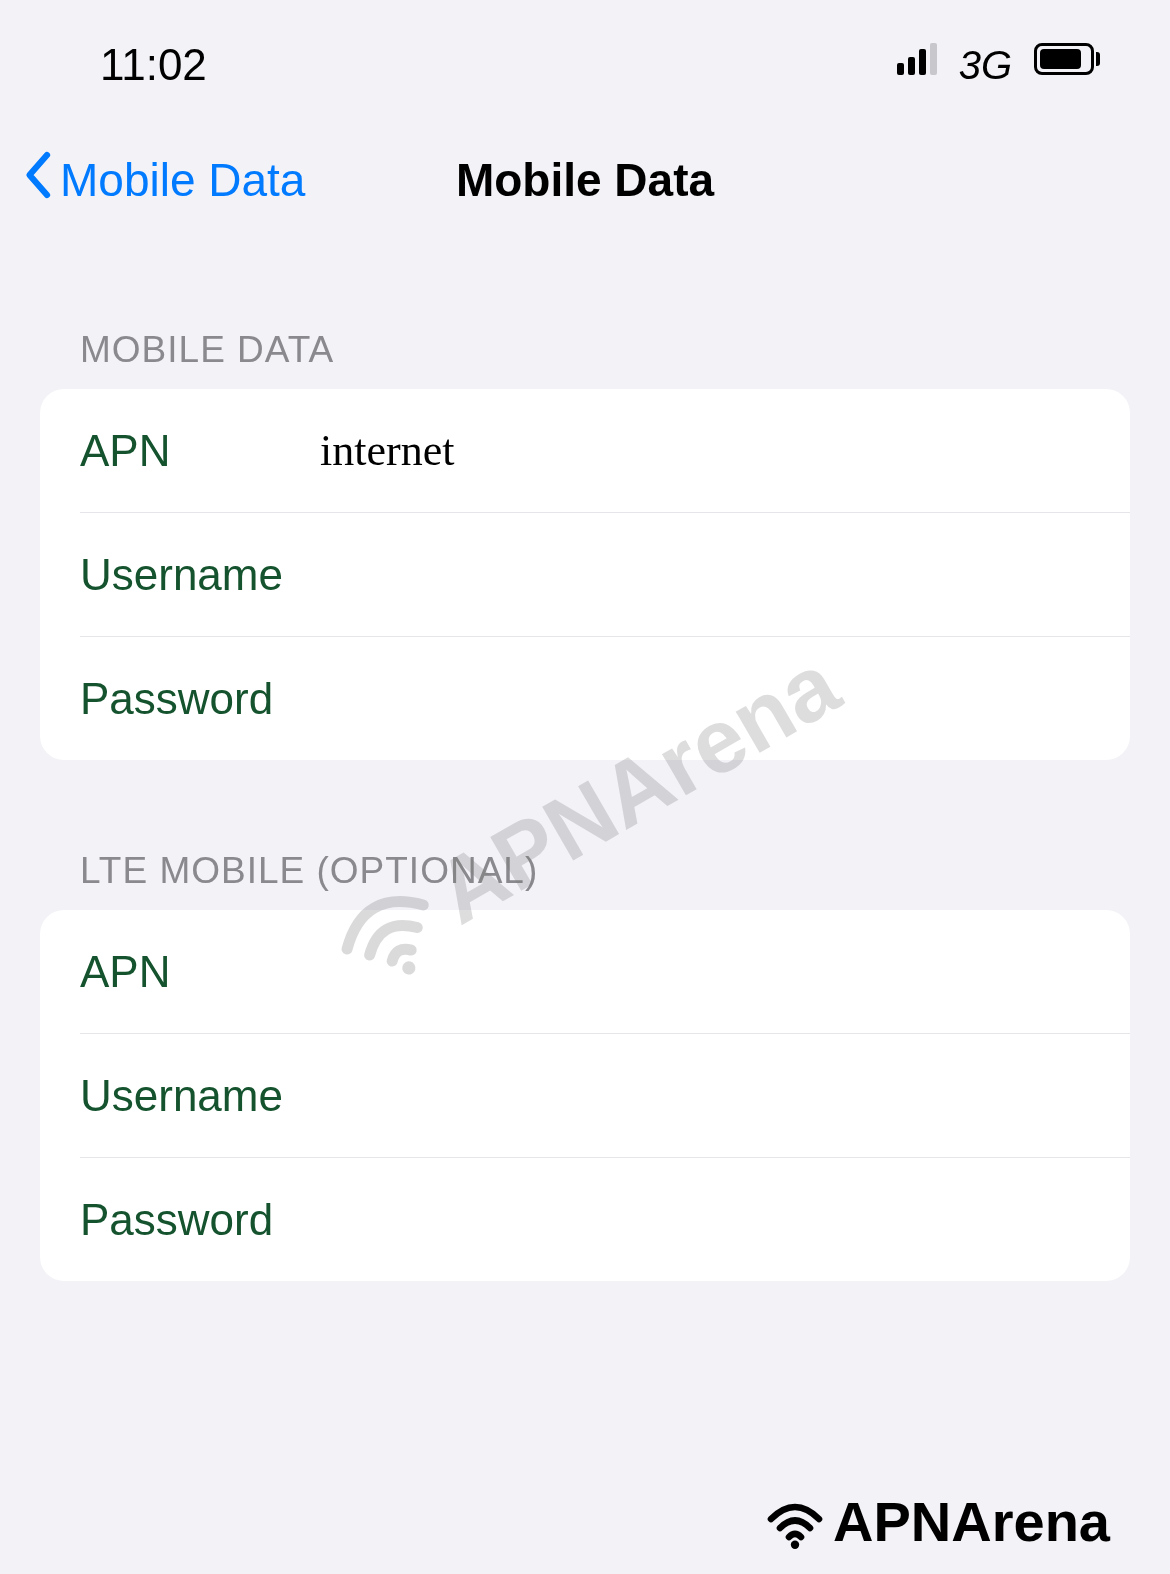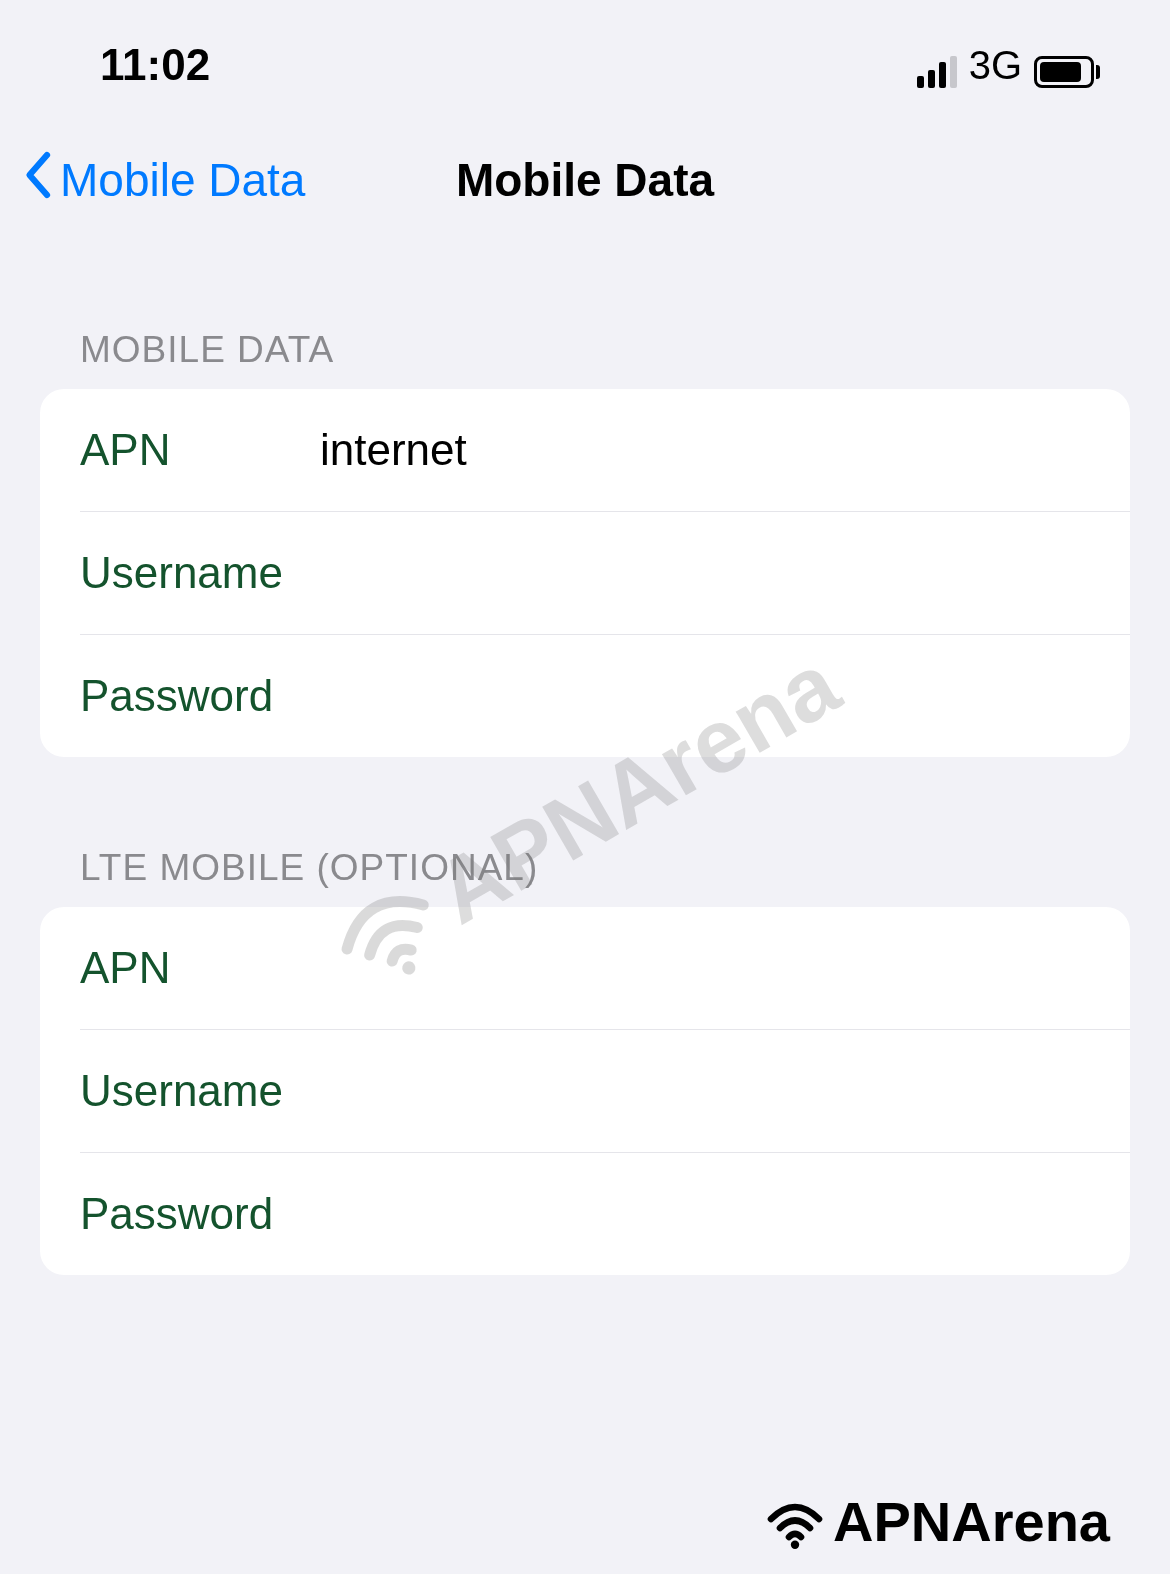--- a/index.html
+++ b/index.html
@@ -16,27 +16,28 @@
       overflow: hidden;
     }
     .status-bar {
       display: flex;
       justify-content: space-between;
       align-items: center;
       padding: 40px 70px 30px 100px;
     }
     .status-time {
       font-size: 44px;
-      font-weight: 700;
+      font-weight: 400;
       color: #000;
     }
     .status-right {
       display: flex;
-      align-items: flex-end;
-      gap: 12px;
+      align-items: flex-start;
+      gap: 22px;
+      font-style: italic;
     }
     .signal-bars {
       display: flex;
       align-items: flex-end;
       gap: 4px;
       height: 32px;
     }
     .bar {
       width: 7px;
       background-color: #000;
@@ -133,21 +134,21 @@
       width: 240px;
       flex-shrink: 0;
     }
     .row-value {
       font-size: 44px;
       color: #000;
       flex: 1;
       border: none;
       outline: none;
       background: transparent;
-      font-family: Liberation Sans, sans-serif;
+      font-family: Liberation Serif, serif;
     }
     .divider {
       height: 1px;
       background-color: #e5e5ea;
       margin-left: 40px;
     }
     .watermark-center {
       position: absolute;
       left: 50%;
       top: 52%;

